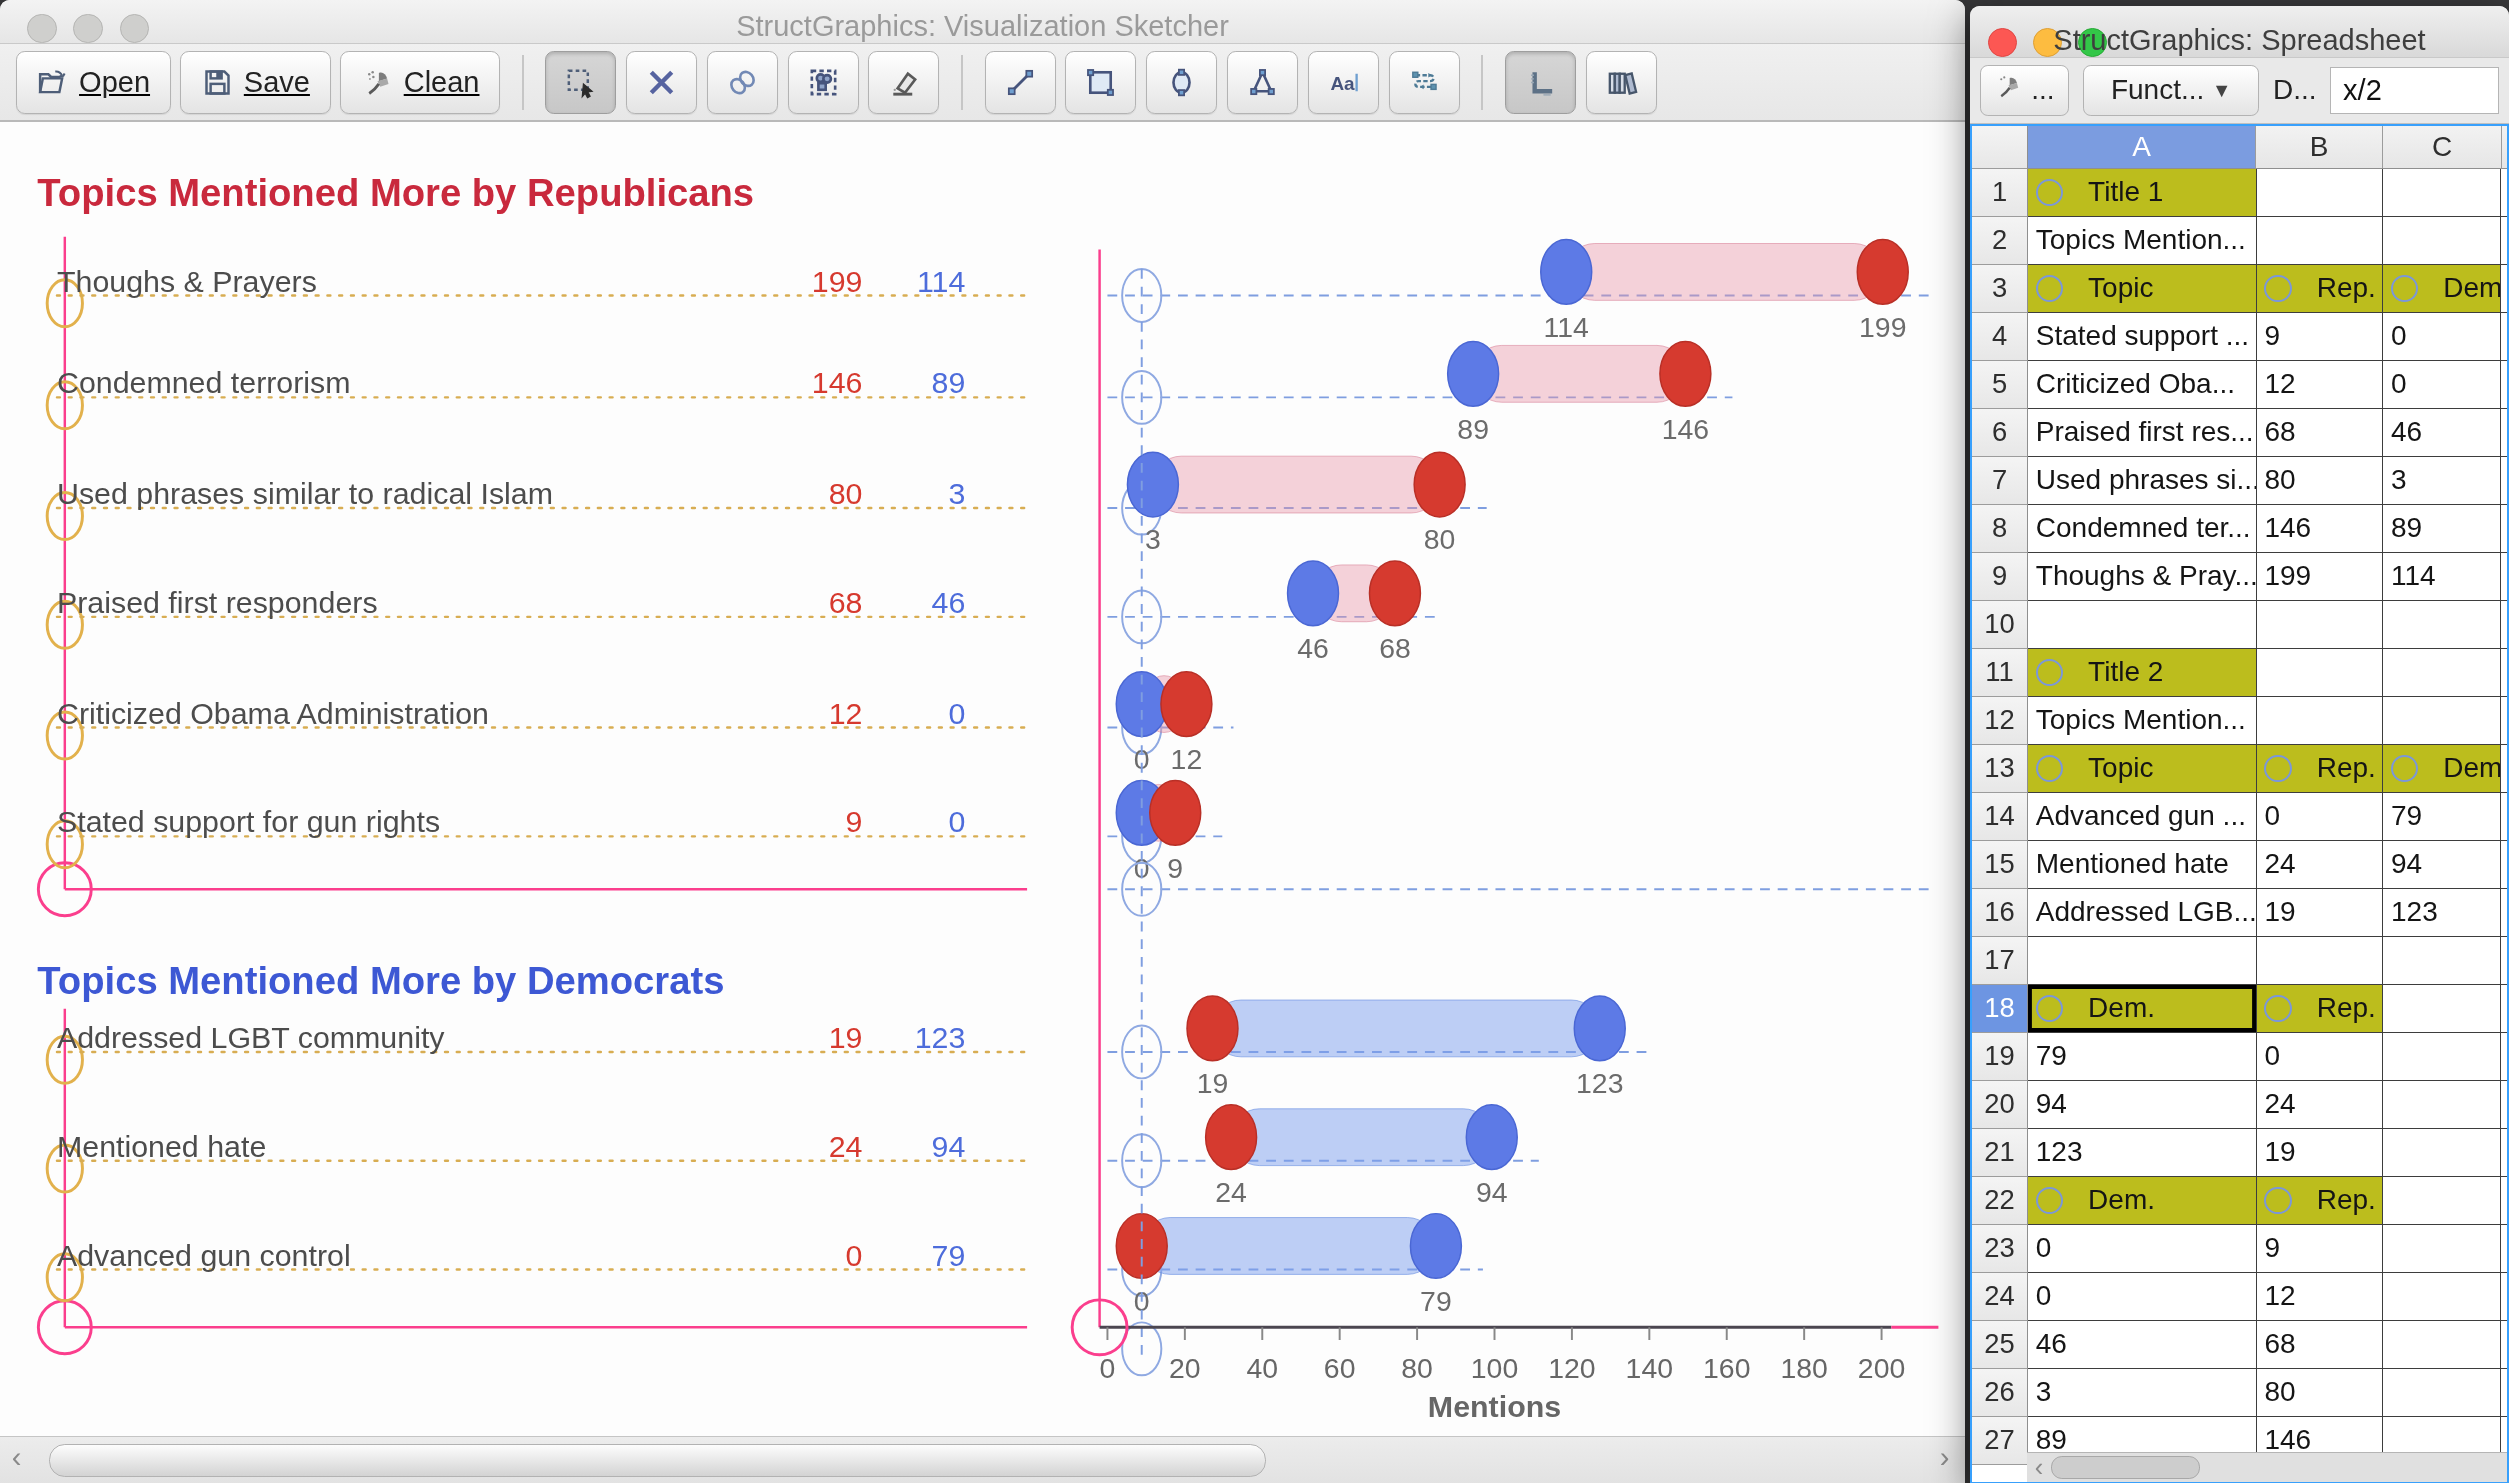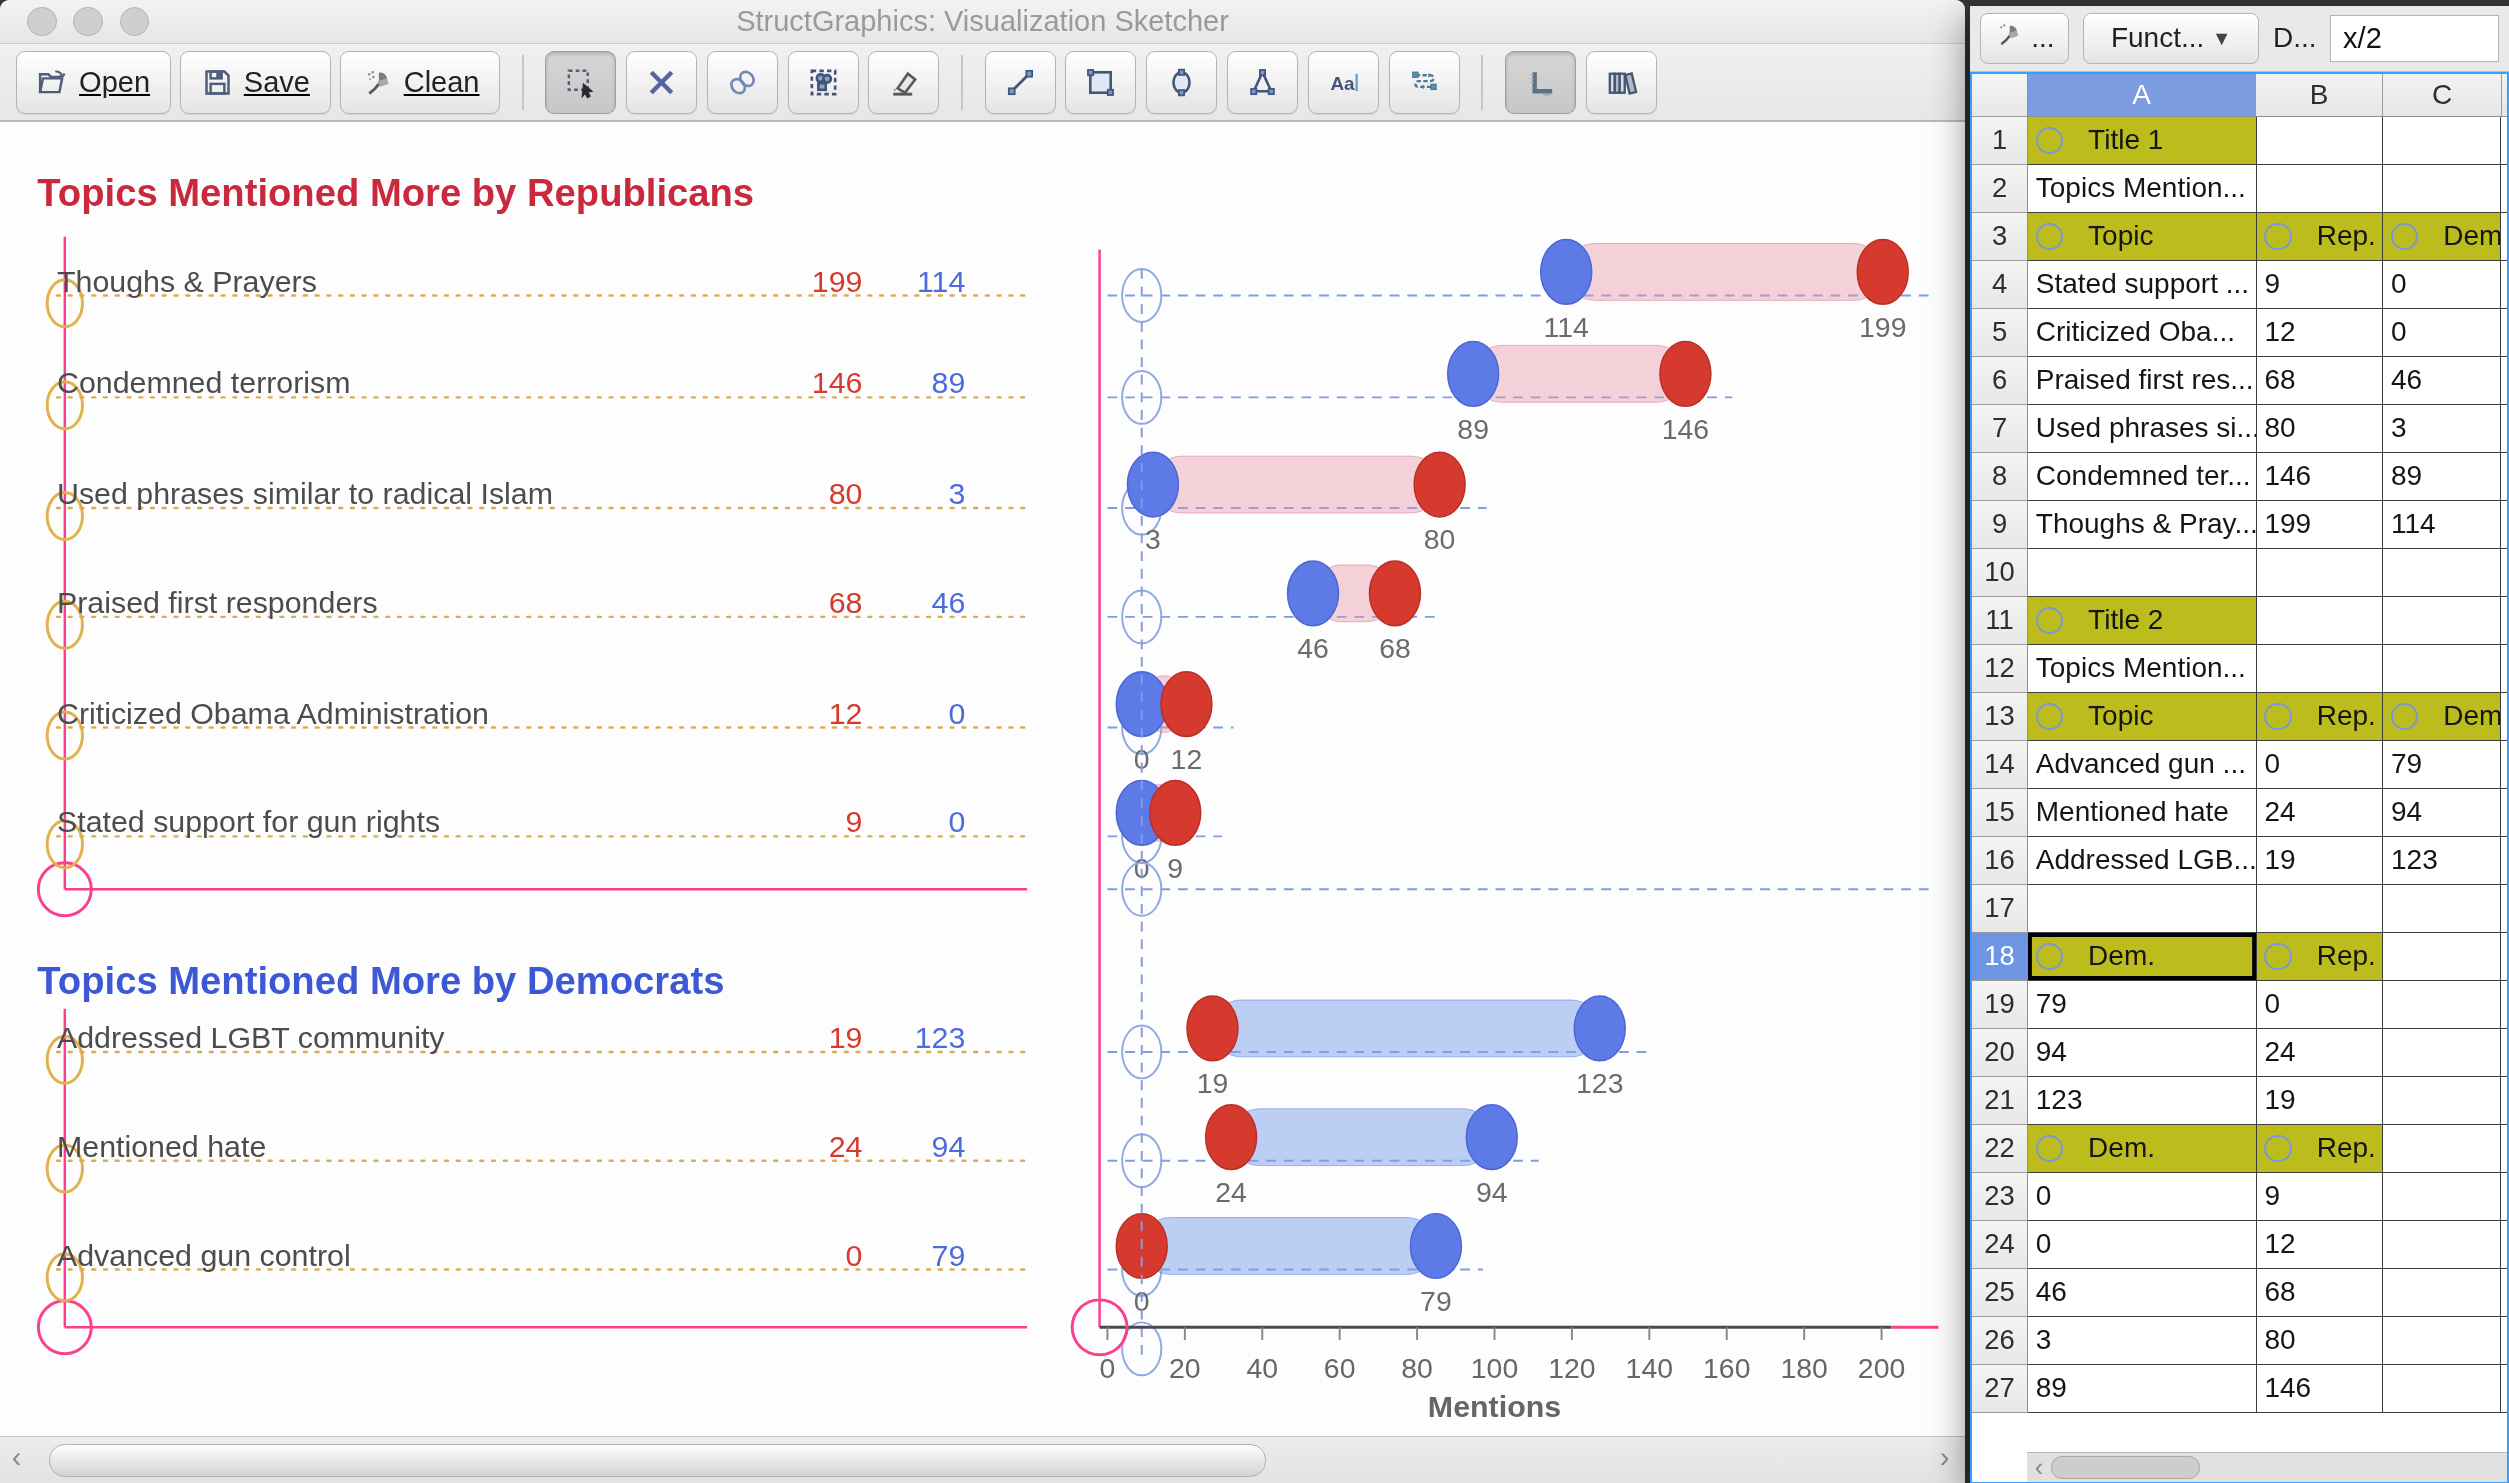--- a/index.html
+++ b/index.html
@@ -2,21 +2,21 @@
 <html><head>
 <meta charset="utf-8">
 <style>
   html,body{margin:0;padding:0;background:#3a3a3c;font-family:"Liberation Sans",sans-serif;}
   #screen{position:relative;width:2509px;height:1484px;overflow:hidden;background:#3a3a3c;}
 
   
   .main-window{position:absolute;left:0;top:0;width:1965px;height:1484px;background:#fdfdfd;
     border-radius:9.8px 9.8px 0 0;box-shadow:0 9.8px 39px rgba(0,0,0,.45);display:flex;flex-direction:column;}
   .titlebar{height:43px;flex:0 0 43px;background:linear-gradient(#f3f3f3,#e6e6e6);
-    border-bottom:1px solid #c9c9c9;border-radius:9.8px 9.8px 0 0;position:relative;display:flex;align-items:center;}
+    border-bottom:1px solid #c9c9c9;border-radius:9.8px 9.8px 0 0;position:relative;display:flex;align-items:flex-end;}
   .lights{display:flex;gap:16.7px;margin-left:27.4px;}
   .light{width:27.4px;height:27.4px;border-radius:50%;}
   .light.inactive{background:#cfcfcd;border:1px solid #b5b5b3;}
   .tb-title{position:absolute;left:0;right:0;text-align:center;font-size:29px;color:#9a9a9a;}
   .sheet-window .tb-title{color:#3e3e3e;}
   .light.red{background:#fc5753;border:1px solid #df4744;}
   .light.yellow{background:#fdbc40;border:1px solid #de9f34;}
   .light.green{background:#33c748;border:1px solid #27aa35;}
 
   .toolbar{height:76px;flex:0 0 76px;background:linear-gradient(#f0f0f0,#e7e7e7);
@@ -416,20 +416,28 @@
     </div>
 
     <div class="hscroll">
       <span class="arrow left">‹</span>
       <div class="thumb"></div>
       <span class="arrow right">›</span>
     </div>
   </div>
 
   <div class="sheet-window">
+    <div class="titlebar">
+      <div class="lights">
+        <span class="light red"></span>
+        <span class="light yellow"></span>
+        <span class="light green"></span>
+      </div>
+      <div class="tb-title">StructGraphics: Spreadsheet</div>
+    </div>
 
     <div class="sheet-toolbar">
       <div class="sbtn">
         <span>
           <svg width="29" height="29" viewBox="0 0 24 24" fill="none" stroke="#5a5a5a" stroke-width="1.8">
             <path d="M13 5 C16 4 18 6 19 9 L13 11 Z" fill="#7d7d7d" stroke="none"></path>
               <path d="M12 11 L19 9 L20 13 L14 15 Z" fill="#a9a9a9" stroke="none"></path>
               <path d="M6 20 C9 18 11 16 13 13" stroke-width="2"></path>
               <circle cx="6" cy="6" r="0.9" fill="#888" stroke="none"></circle>
               <circle cx="8.5" cy="4.5" r="0.9" fill="#888" stroke="none"></circle>

